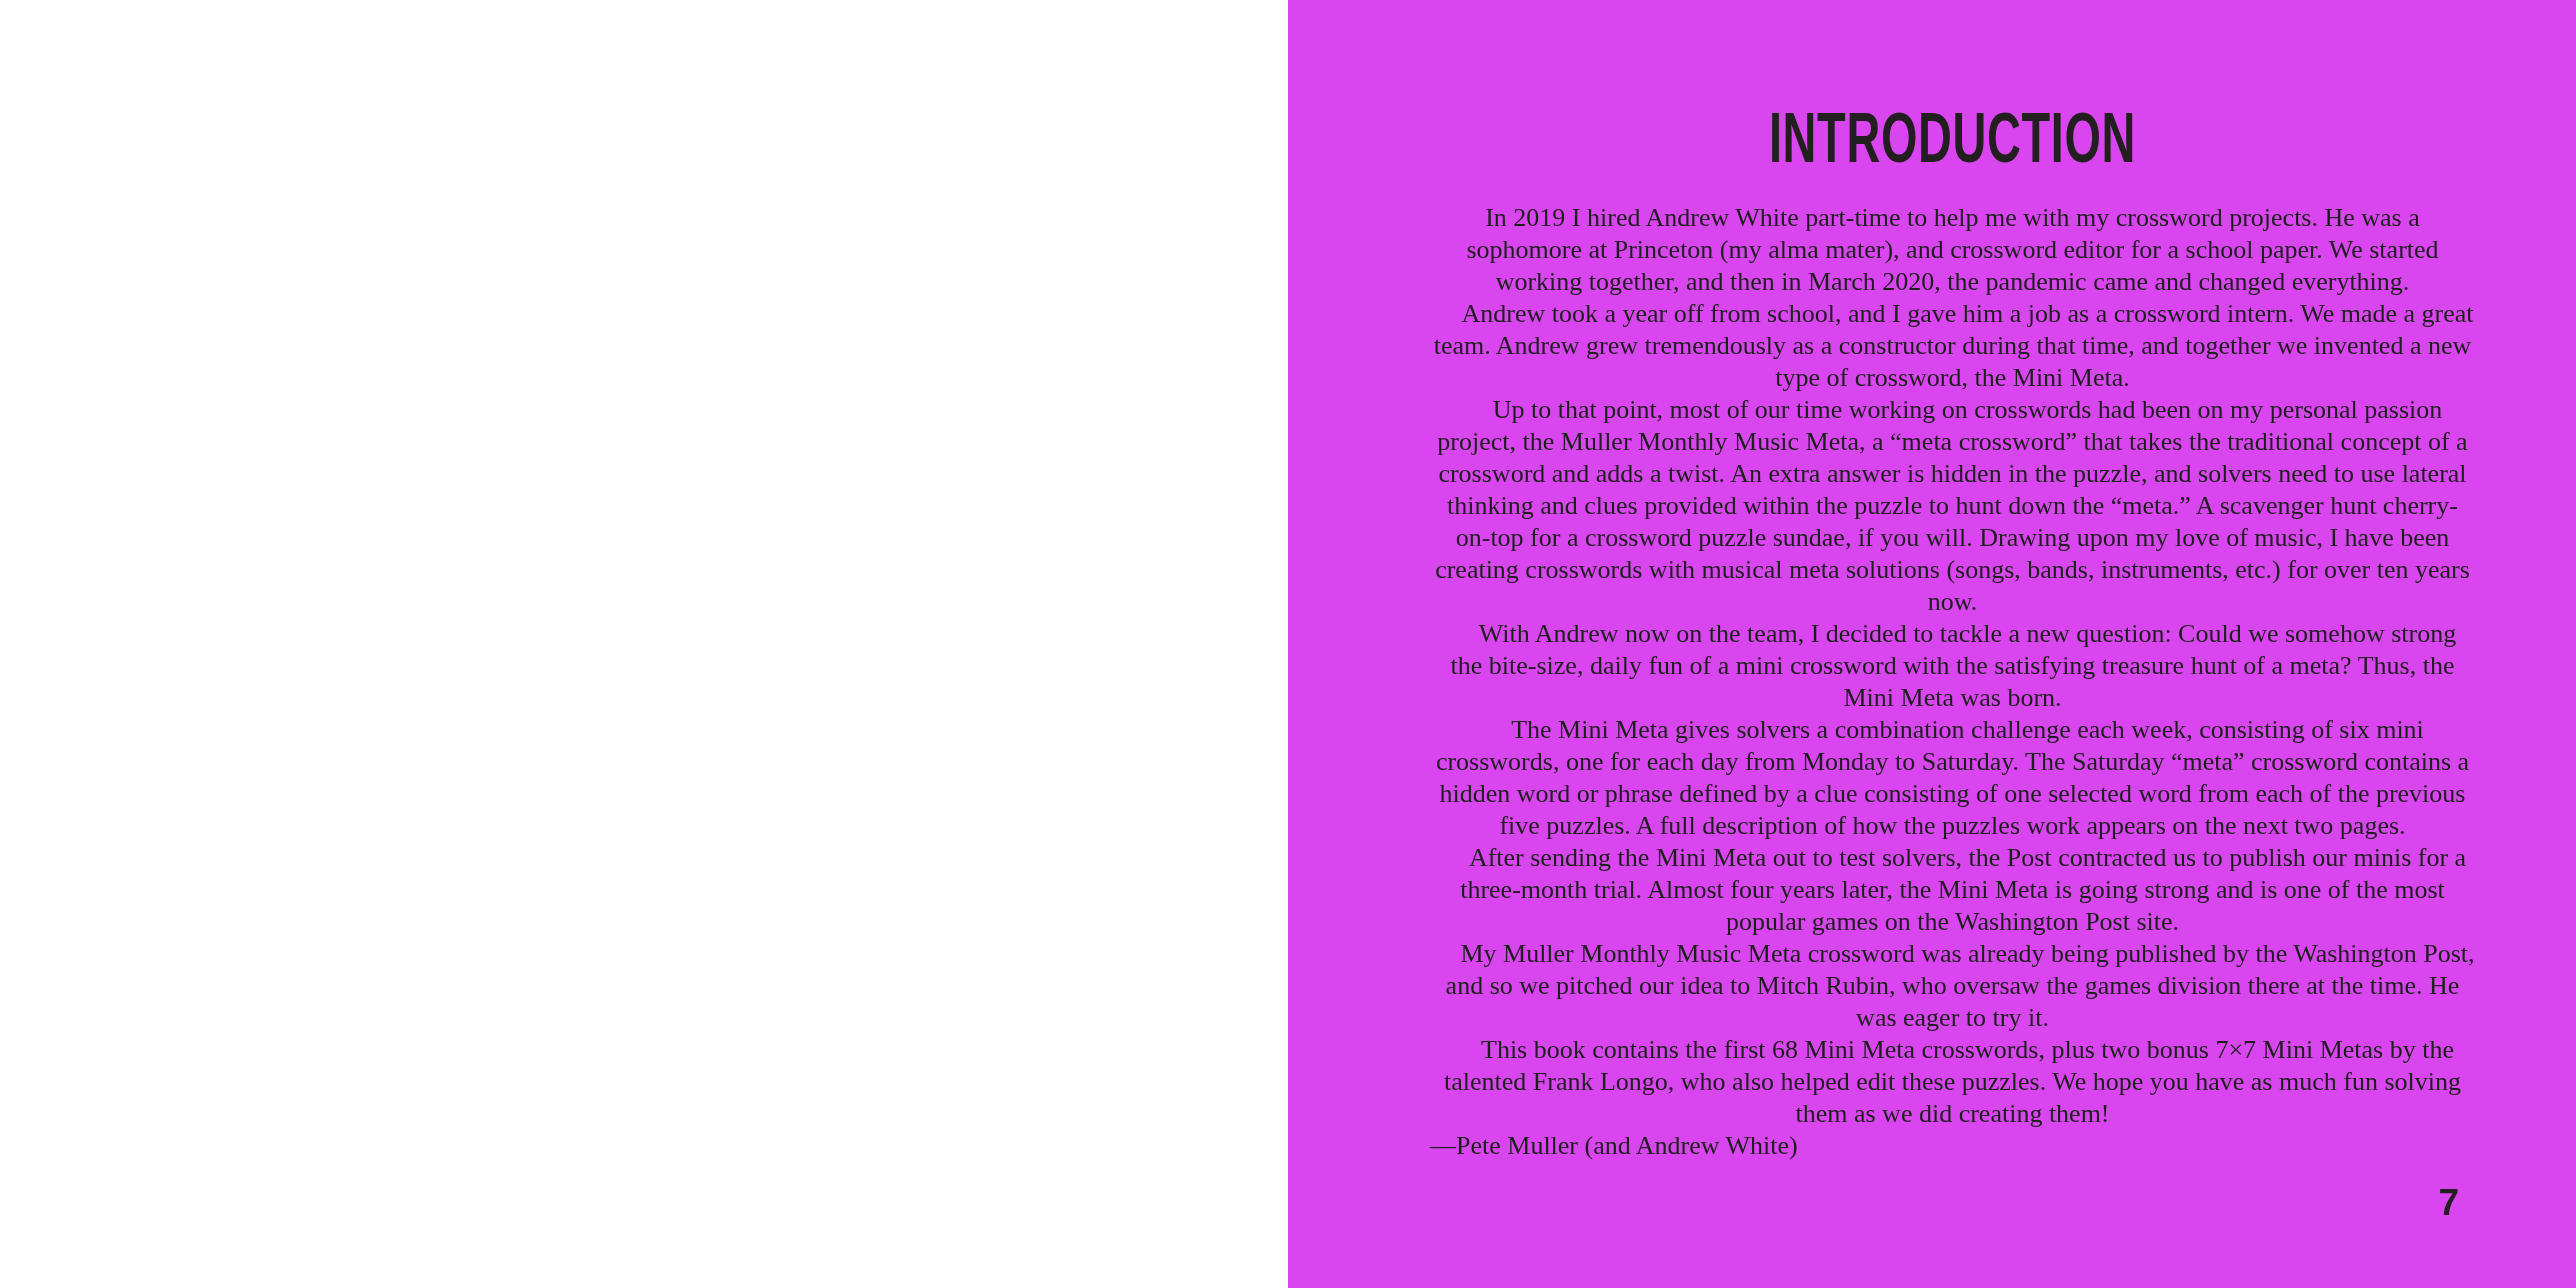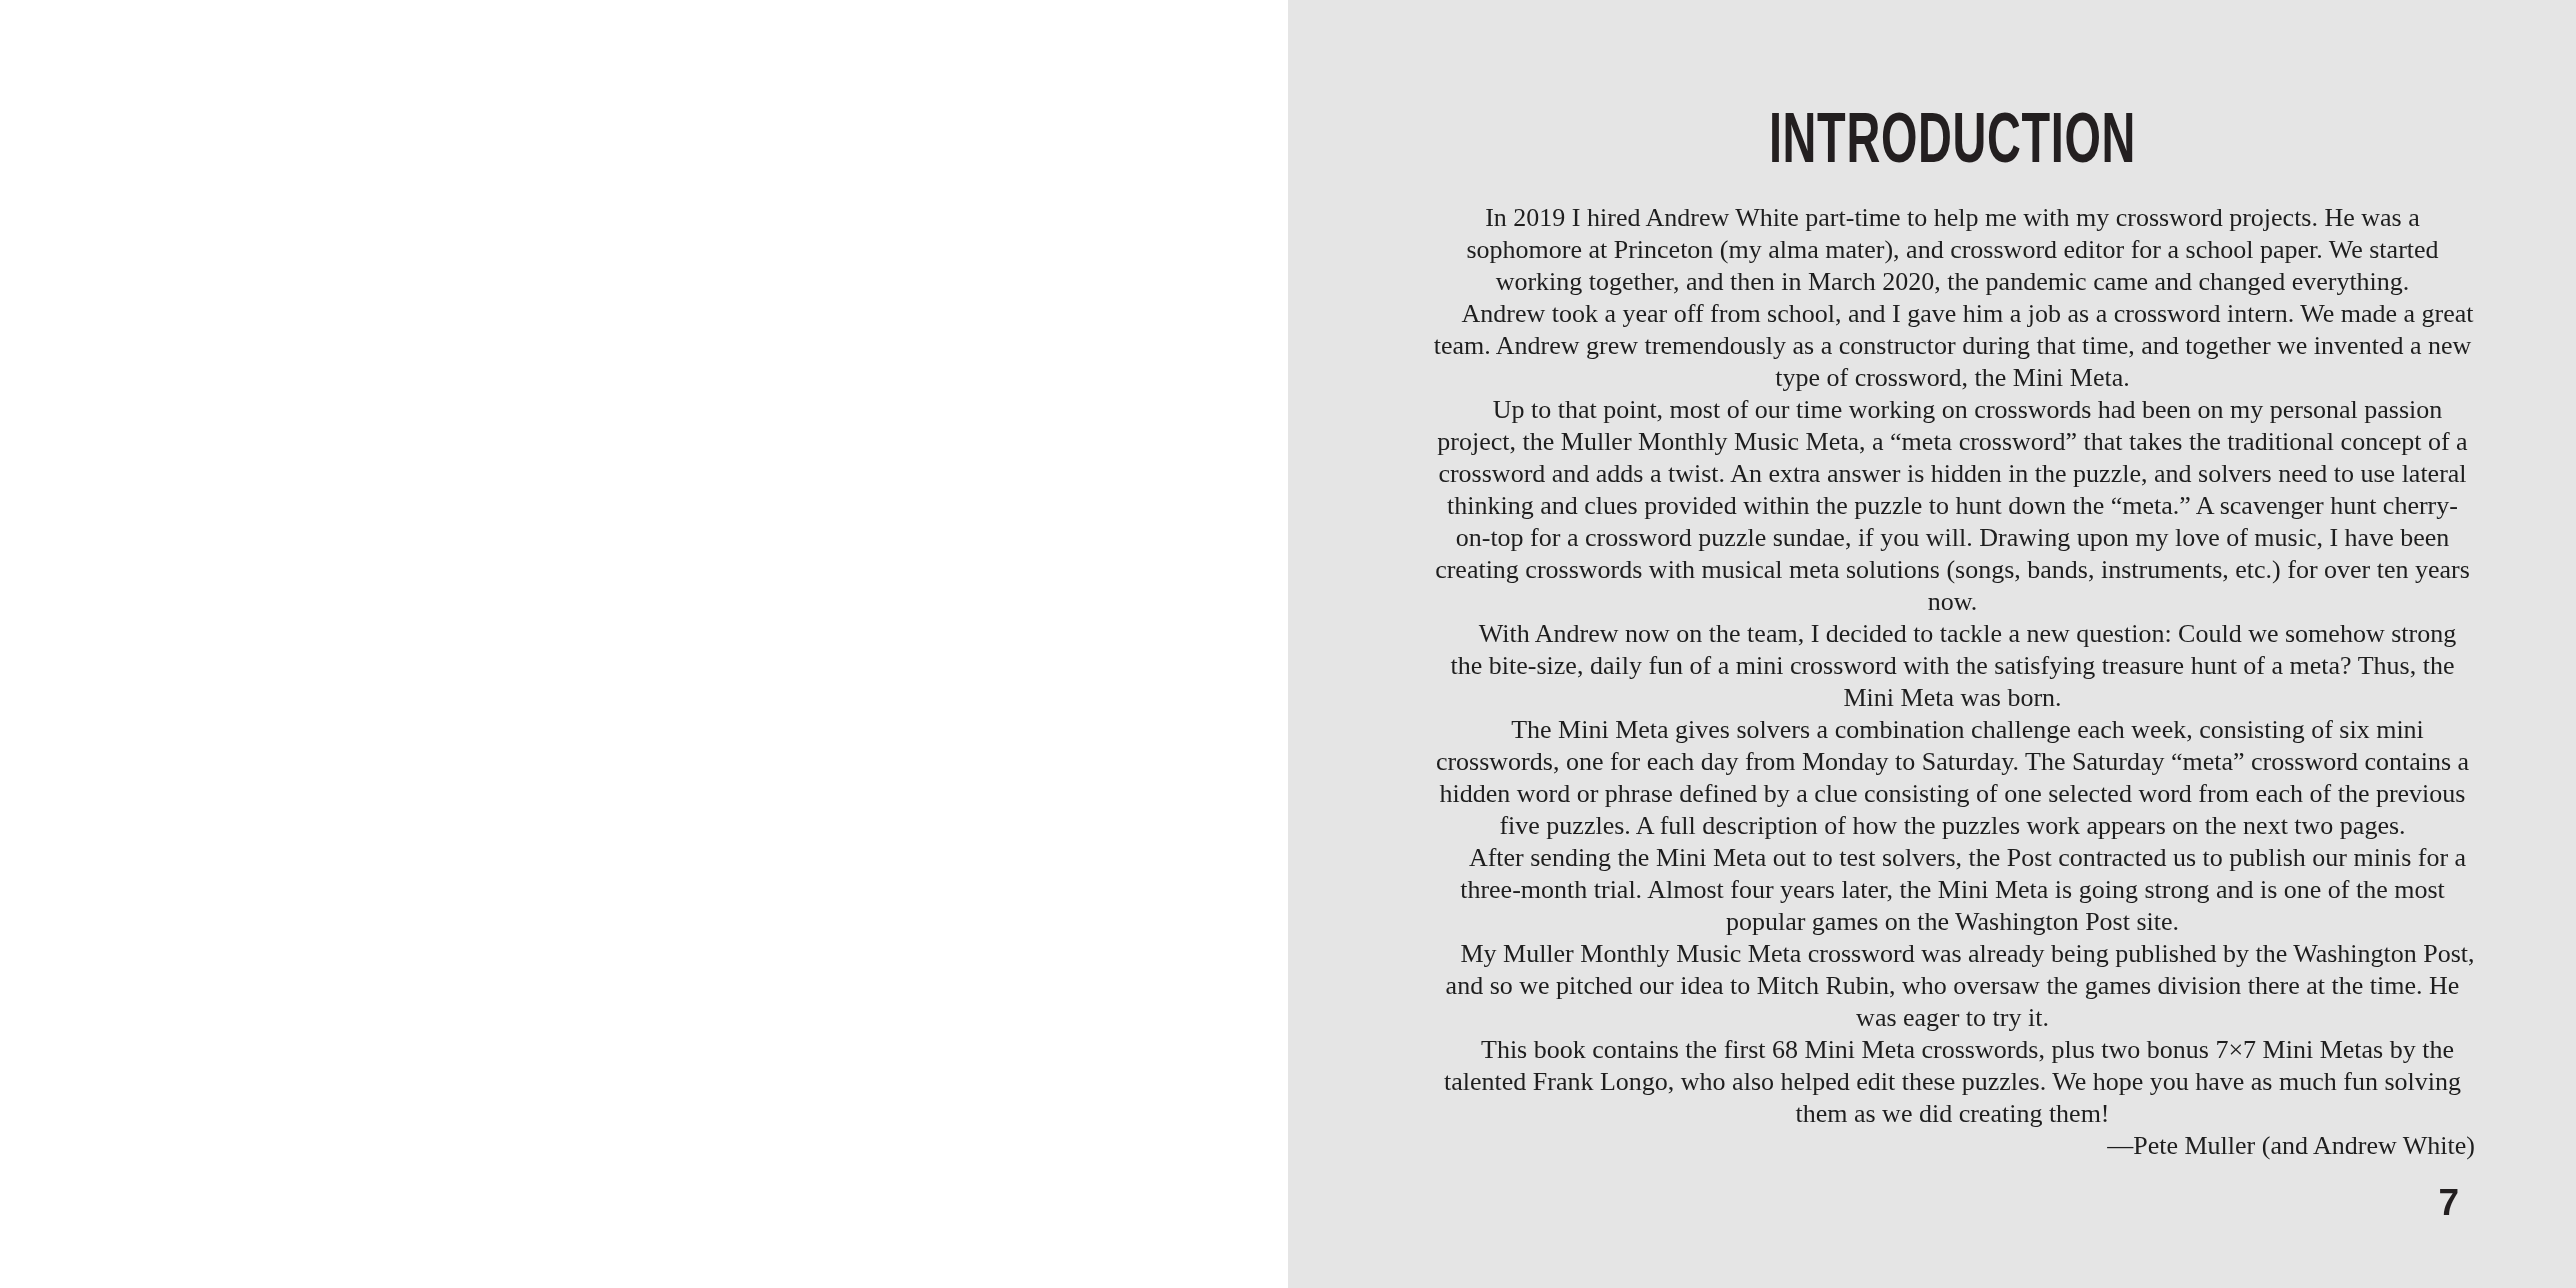--- a/index.html
+++ b/index.html
@@ -10,21 +10,21 @@
   body {
     position: relative;
     width: 2576px;
     height: 1288px;
     overflow: hidden;
     font-family: "Liberation Serif", serif;
   }
   .spread {
     position: absolute;
     inset: 0;
-    background: #e5e5e5;
+    background: #d946ef;
     text-decoration: underline;
   }
   .left-page {
     position: absolute;
     left: 0;
     top: 0;
     width: 1288px;
     height: 1288px;
     background: #ffffff;
   }
@@ -61,21 +61,21 @@
     padding: 0;
   }
   .body-text p:not(:first-child) {
     text-indent: 30px;
   }
   .signature {
     margin: 0;
     font-size: 26px;
     line-height: 32px;
     color: #1e1e1e;
-    text-align: right;
+    text-align: left;
   }
   .page-number {
     position: absolute;
     top: 1184px;
     right: 117px;
     font-family: "Liberation Sans", sans-serif;
     font-weight: bold;
     font-size: 37px;
     line-height: 37px;
     color: #231f20;

